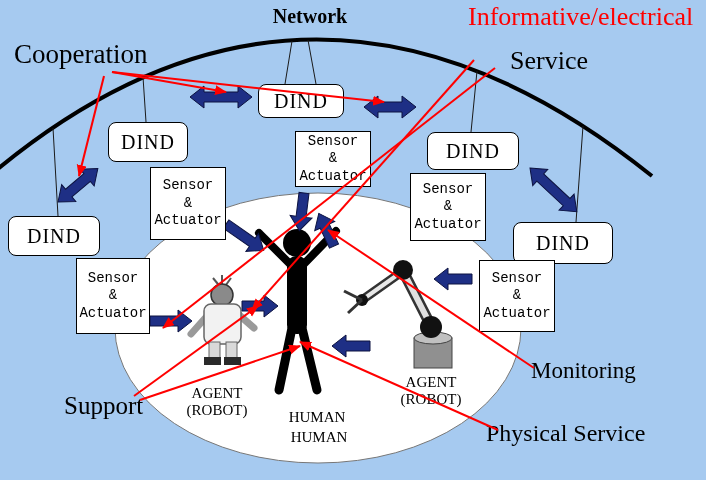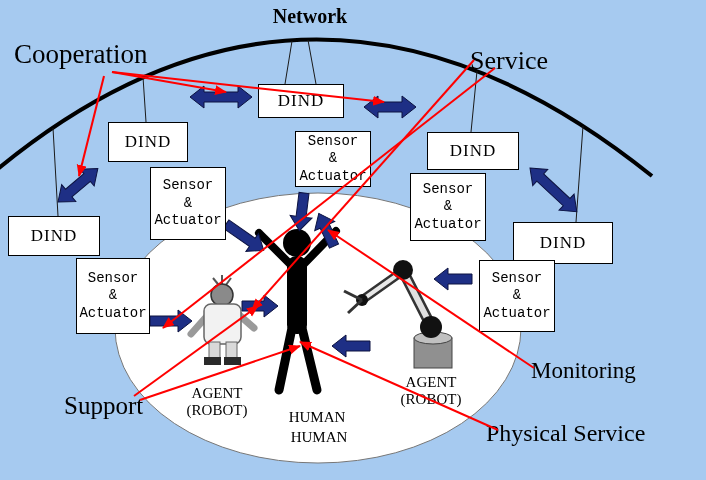--- a/index.html
+++ b/index.html
@@ -18,28 +18,28 @@
   .connector { stroke:#1a1a1a; stroke-width:1; }
   .space-ellipse { fill:#fff; stroke:#777; stroke-width:1; }
 
   .box {
     position:absolute; z-index:10;
     background: var(--box-fill,#fff); border:1px solid #000;
     display:flex; flex-direction:column; align-items:center; justify-content:center;
     text-align:center;
   }
   .box span { display:block; }
-  .dind { font-size:17px; letter-spacing:1px; }
+  .dind { font-size:20px; letter-spacing:1px;border-radius:8px; }
   .sa   { font-size:14px; line-height:1.25;font-family:Liberation Mono, monospace; }
 
   .lbl { position:absolute; z-index:20; white-space:nowrap; }
   .network { font-size:20px; font-weight:bold; }
   .cooperation { font-size:27px; }
   .informative { font-size:26px; color:var(--red,#f00); }
-  .service { font-size:26px; }
+  .service { font-size:26px;margin-left:40px; }
   .monitoring { font-size:23px; }
   .support { font-size:25px; }
   .physical { font-size:24px; }
   .space-label { position:absolute; z-index:20; font-size:15px; text-align:center; }
 
   
   .hf { fill:#000; }
   .hl { stroke:#000; stroke-width:8; stroke-linecap:round; }
   .hleg { stroke:#000; stroke-width:9; stroke-linecap:round; }
 
@@ -197,20 +197,21 @@
     <span>Actuator</span>
   </div>
   <div class="box sa" style="left:479px;top:260px;width:76px;height:72px">
     <span>Sensor</span>
     <span>&amp;</span>
     <span>Actuator</span>
   </div>
 
   <div class="lbl network" style="left:258px;top:5px;width:104px;text-align:center">Network</div>
   <div class="lbl cooperation" style="left:14px;top:39px">Cooperation</div>
+  <div class="lbl informative" style="left:468px;top:2px">Informative/electrical</div>
   <div class="lbl service" style="left:470px;top:46px">Service</div>
   <div class="lbl monitoring" style="left:531px;top:358px">Monitoring</div>
   <div class="lbl support" style="left:64px;top:392px">Support</div>
   <div class="lbl physical" style="left:486px;top:420px">Physical Service</div>
 
   <div class="space-label" style="left:178px;top:385px;width:78px">
     <div>AGENT</div>
     <div>(ROBOT)</div>
   </div>
   <div class="space-label" style="left:282px;top:409px;width:70px">HUMAN</div>

